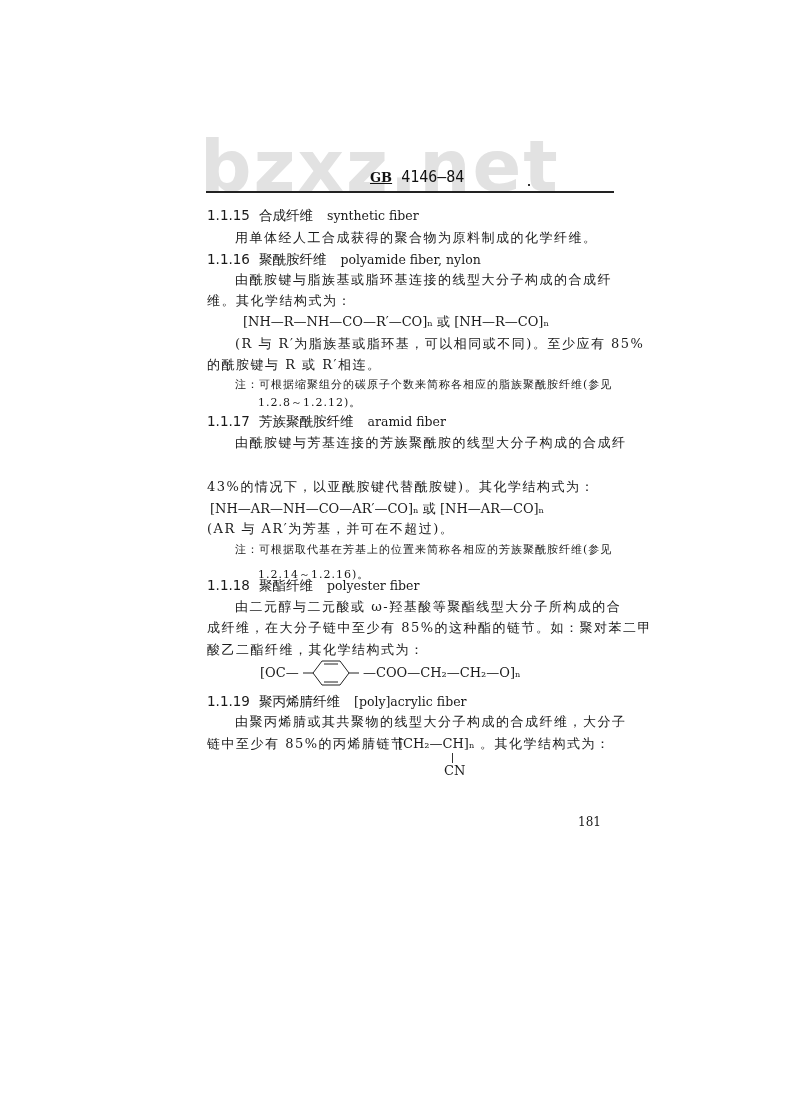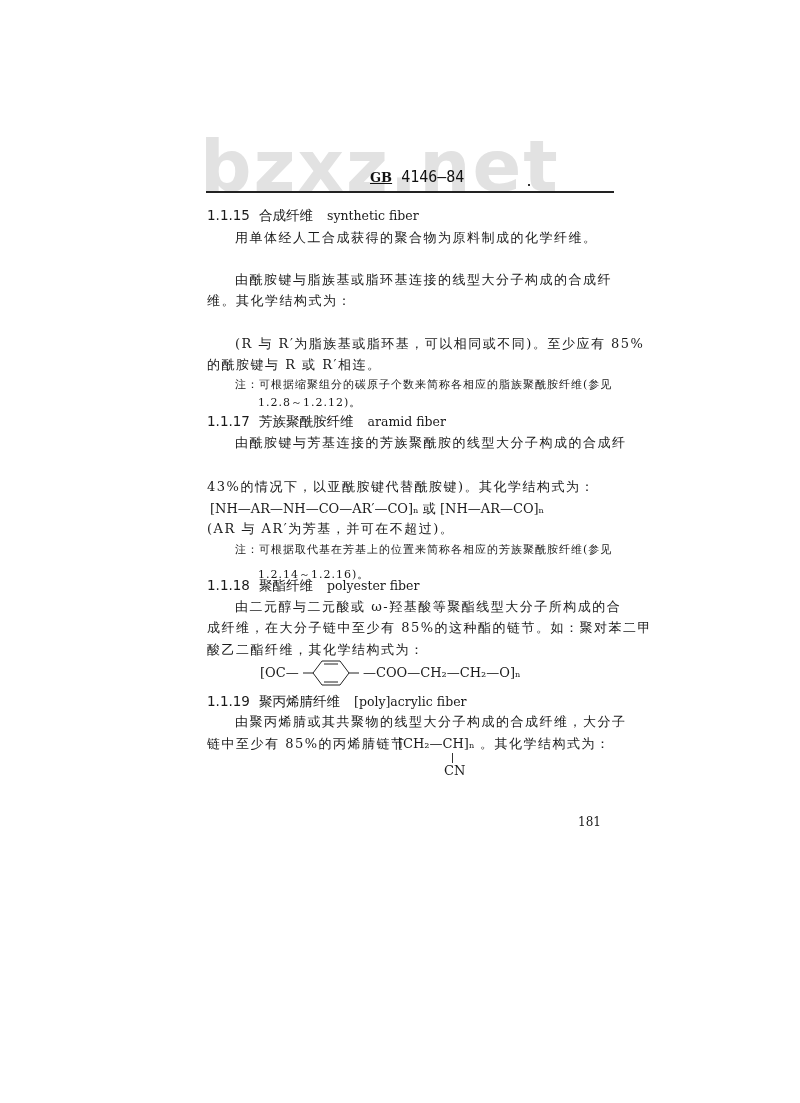--- a/index.html
+++ b/index.html
@@ -40,22 +40,26 @@
     <span>4146—84</span>
   </div>
   <div class="rule"></div>
   <div class="dot"></div>
 
   <div class="line sec" style="left:207px;top:207px;">
     <span class="num">1.1.15</span><span>合成纤维</span><span class="en">synthetic fiber</span>
   </div>
   <div class="line body" style="left:235px;top:230px;">用单体经人工合成获得的聚合物为原料制成的化学纤维。</div>
 
+  <div class="line sec" style="left:207px;top:251px;">
+    <span class="num">1.1.16</span><span>聚酰胺纤维</span><span class="en">polyamide fiber, nylon</span>
+  </div>
   <div class="line body" style="left:235px;top:272px;">由酰胺键与脂族基或脂环基连接的线型大分子构成的合成纤</div>
   <div class="line body" style="left:207px;top:293px;">维。其化学结构式为：</div>
+  <div class="line formula" style="left:243px;top:314px;">[NH—R—NH—CO—R′—CO]ₙ 或 [NH—R—CO]ₙ</div>
   <div class="line body" style="left:235px;top:336px;">(R 与 R′为脂族基或脂环基，可以相同或不同)。至少应有 85%</div>
   <div class="line body" style="left:207px;top:357px;">的酰胺键与 R 或 R′相连。</div>
   <div class="line note" style="left:235px;top:377px;">注：可根据缩聚组分的碳原子个数来简称各相应的脂族聚酰胺纤维(参见</div>
   <div class="line note" style="left:258px;top:395px;">1.2.8～1.2.12)。</div>
 
   <div class="line sec" style="left:207px;top:413px;">
     <span class="num">1.1.17</span><span>芳族聚酰胺纤维</span><span class="en">aramid fiber</span>
   </div>
   <div class="line body" style="left:235px;top:435px;">由酰胺键与芳基连接的芳族聚酰胺的线型大分子构成的合成纤</div>
   <div class="line body" style="left:207px;top:479px;">43%的情况下，以亚酰胺键代替酰胺键)。其化学结构式为：</div>

